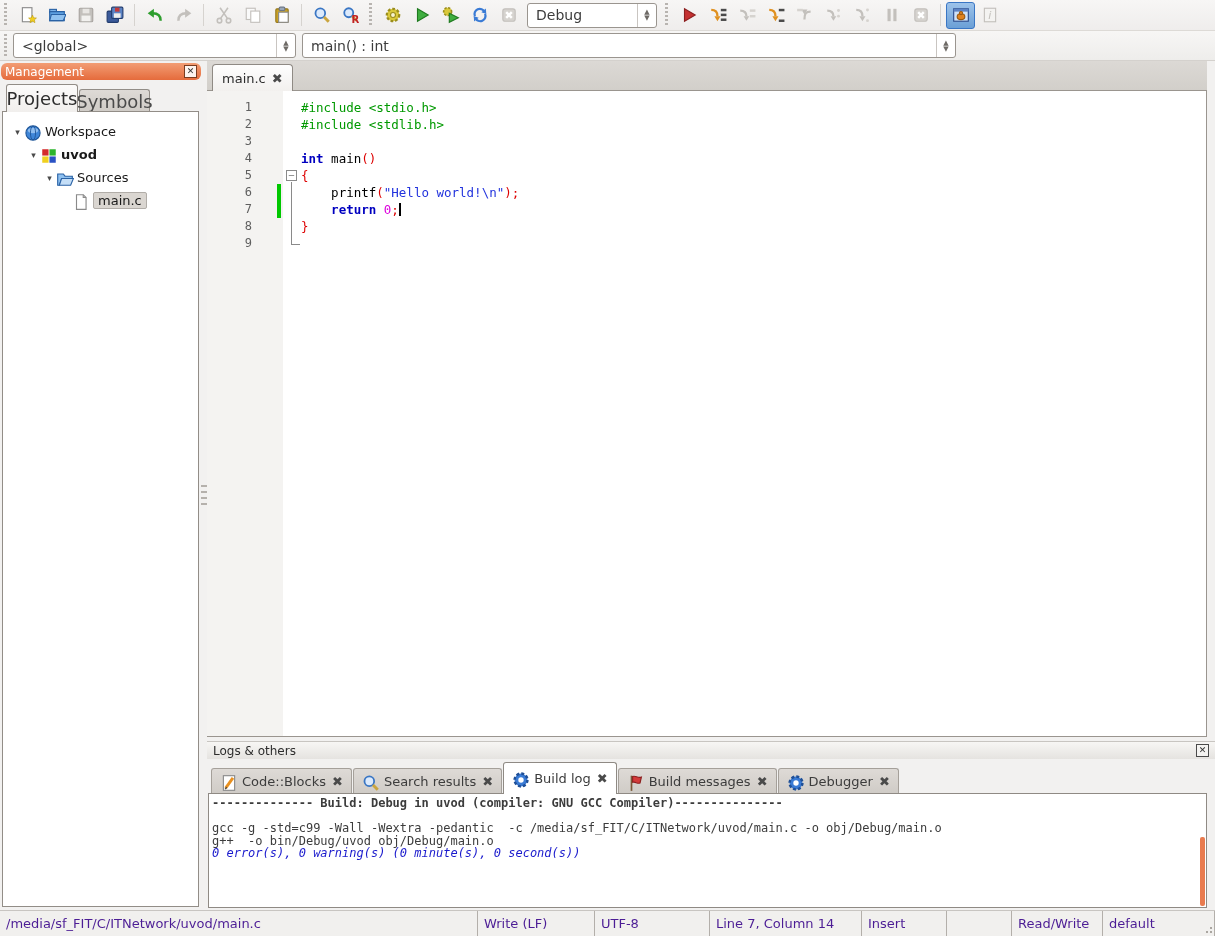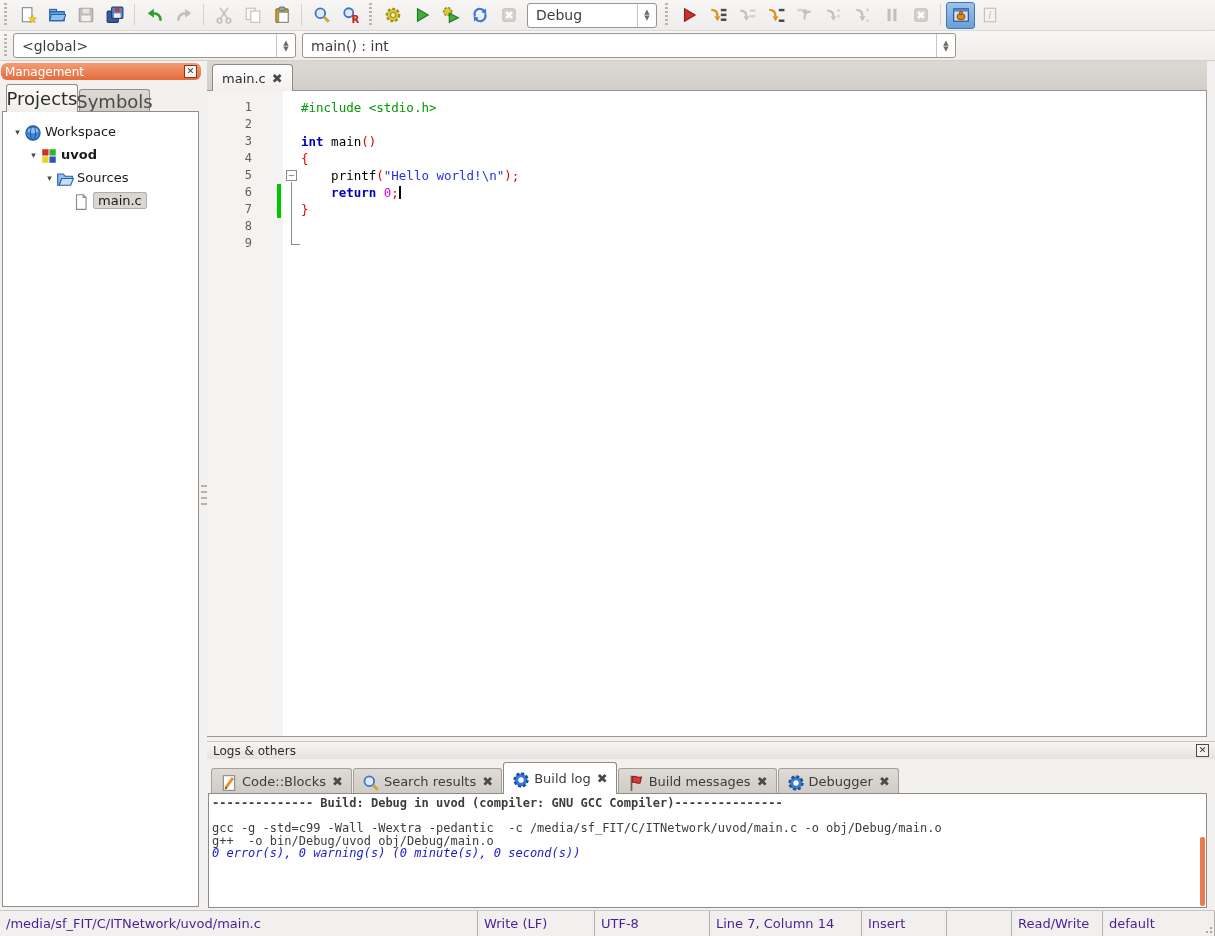--- a/index.html
+++ b/index.html
@@ -466,20 +466,21 @@
       <div class="chbar" style="top: 93px; background: rgb(0, 200, 0);"></div>
       <div class="chbar" style="top: 110px; background: rgb(0, 200, 0);"></div>
     </div>
   <div id="fold-col">
       <div id="fold-box" style="top: 79px;">–</div>
       <div class="fold-line" style="left: 8px; top: 91px; width: 1px; height: 61.5px;"></div>
       <div class="fold-line" style="left: 8px; top: 152.5px; width: 9px; height: 1px;"></div>
     </div>
   <div id="code-lines">
       <div class="cl"><span class="pp">#include &lt;stdio.h&gt;</span></div>
+      <div class="cl"><span class="pp">#include &lt;stdlib.h&gt;</span></div>
       <div class="cl">&nbsp;</div>
       <div class="cl"><span class="kw">int</span><span class="pl"> main</span><span class="op">()</span></div>
       <div class="cl"><span class="op">{</span></div>
       <div class="cl"><span class="pl">    printf</span><span class="op">(</span><span class="str">"Hello world!\n"</span><span class="op">);</span></div>
       <div class="cl"><span class="pl">    </span><span class="kw">return</span><span class="pl"> </span><span class="num">0</span><span class="op">;</span><span class="caret"></span></div>
       <div class="cl"><span class="op">}</span></div>
       <div class="cl">&nbsp;</div>
     </div>
 </div>
 

